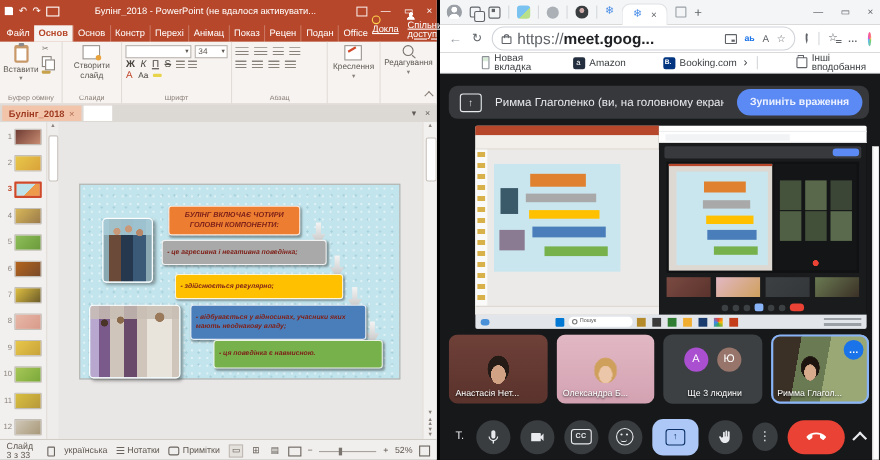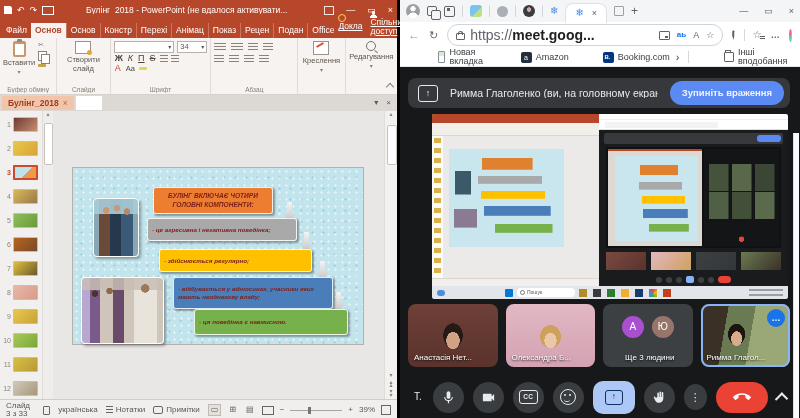--- a/index.html
+++ b/index.html
@@ -486,21 +486,21 @@
     <span class="stat-right">
       <span class="viewbox on">▭</span>
       <span class="viewbox">⊞</span>
       <span class="viewbox">▤</span>
       <span class="mon-ic" style="border-color:#6a645e;"></span>
       <span>−</span>
       <span class="ztrack">
           <span class="zknob"></span>
         </span>
       <span>+</span>
-      <span>39%</span>
+      <span>52%</span>
       <span class="fit-ic"></span>
     </span>
   </div>
 </section>
 
 <section class="browser">
   <div class="tabstrip">
     <span class="avatar-ic"></span>
     <span class="ws-ic"></span>
     <span class="tact-ic"></span>

